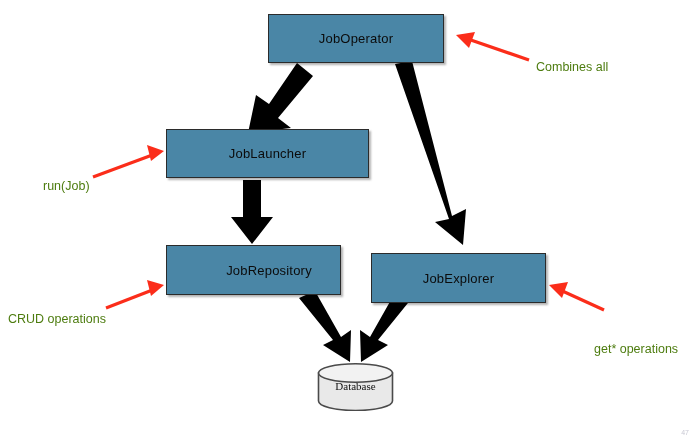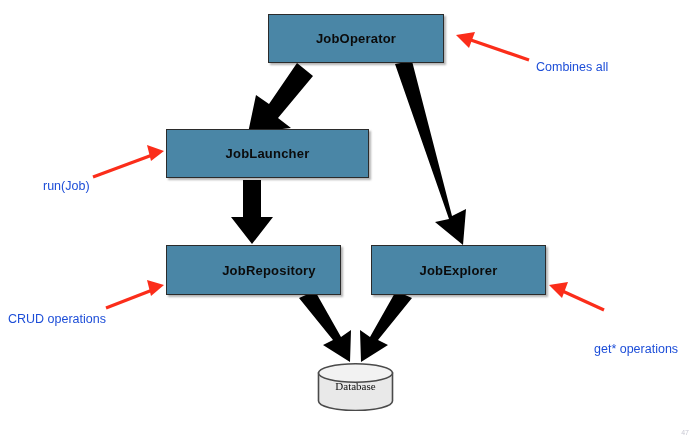--- a/index.html
+++ b/index.html
@@ -29,29 +29,29 @@
     border: 1px solid #2b2b2b;
     box-shadow: 2px 2px 2px rgba(0,0,0,0.30);
     display: flex;
     align-items: center;
     justify-content: center;
     box-sizing: border-box;
   }
   .box-label {
     font-family: "Liberation Sans", sans-serif;
     font-size: 13px;
-    font-weight: bold;
+    font-weight: normal;
     color: #0b0b0b;
     letter-spacing: 0.2px;
     white-space: nowrap;
   }
   #box-joboperator { left: 268px; top: 14px;  width: 176px; height: 49px; }
   #box-joblauncher { left: 166px; top: 129px; width: 203px; height: 49px; text-align: right; }
   #box-jobrepository { left: 166px; top: 245px; width: 175px; height: 50px; padding-left: 31px; }
-  #box-jobexplorer { left: 371px; top: 245px; width: 175px; height: 50px; }
+  #box-jobexplorer { left: 371px; top: 253px; width: 175px; height: 50px; }
 
   
   #db-cylinder {
     position: absolute;
     left: 317px;
     top: 363px;
     width: 77px;
     height: 48px;
   }
   .db-label {
@@ -64,21 +64,21 @@
     font-size: 11px;
     color: #111111;
     white-space: nowrap;
   }
 
   
   .note {
     position: absolute;
     font-family: "Liberation Sans", sans-serif;
     font-size: 12.5px;
-    color: #1d4ed8;
+    color: #4d7c0f;
     white-space: nowrap;
   }
   #note-combines  { left: 536px; top: 60px; }
   #note-runjob    { left: 43px;  top: 179px; }
   #note-crud      { left: 8px;   top: 312px; }
   #note-getstar   { left: 594px; top: 314px; margin-top: 28px; }
 
   #page-mark {
     position: absolute;
     right: 4px;

